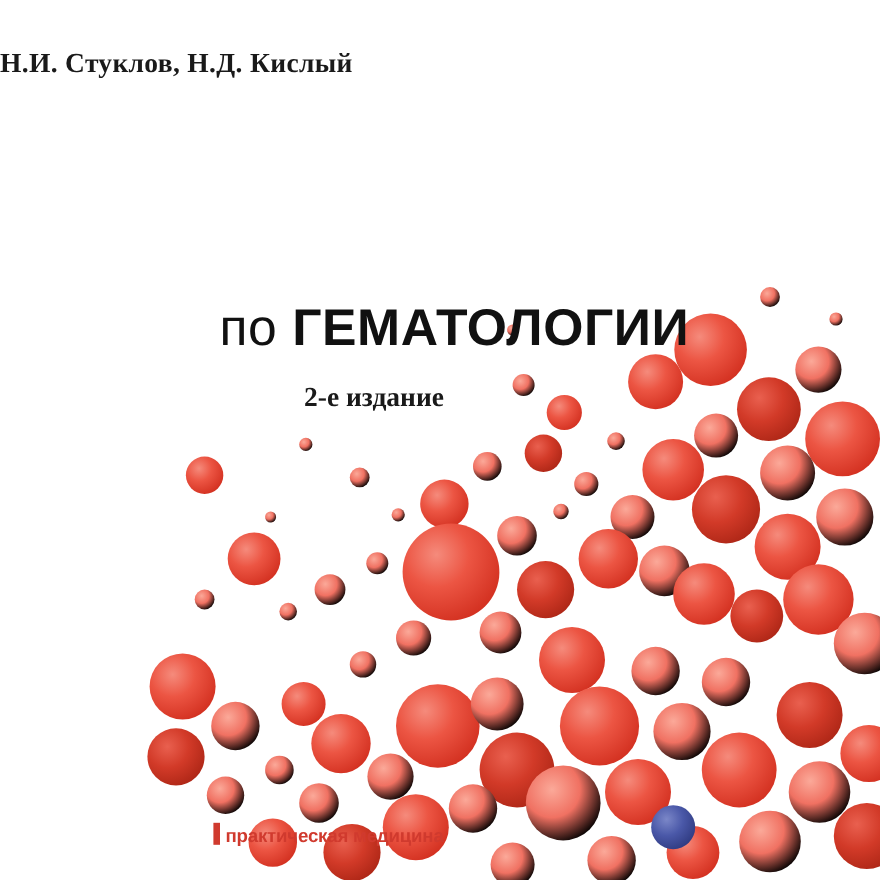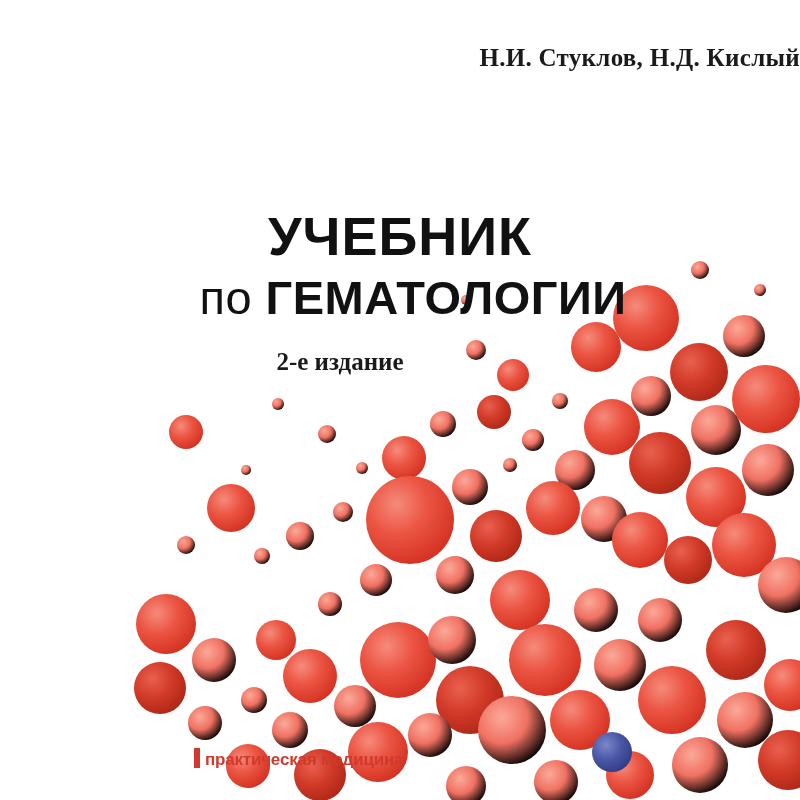--- a/index.html
+++ b/index.html
@@ -39,21 +39,21 @@
     top: 0;
     width: 800px;
     height: 800px;
     pointer-events: none;
   }
   .authors {
     position: absolute;
     top: 44px;
     left: 0;
     width: 800px;
-    text-align: right;
+    text-align: left;
     font-size: 25px;
     font-weight: bold;
     color: #1a1a1a;
     letter-spacing: 0.3px;
     font-family: "Liberation Serif", serif;
   }
   .title-line1 {
     position: absolute;
     top: 205px;
     left: 0;
@@ -223,21 +223,20 @@
         <circle cx="760" cy="290" r="6" fill="url(#gCellLight)"></circle>
         <circle cx="510" cy="465" r="7" fill="url(#gCellLight)"></circle>
         <circle cx="362" cy="468" r="6" fill="url(#gCellLight)"></circle>
         <circle cx="246" cy="470" r="5" fill="url(#gCellLight)"></circle>
       </g>
     </svg>
   </div>
 
   <div class="text-layer">
     <div class="authors">Н.И. Стуклов, Н.Д. Кислый</div>
-    <div class="title-line1">УЧЕБНИК</div>
     <div class="title-line2">
       <span class="light">по </span><span>ГЕМАТОЛОГИИ</span>
     </div>
     <div class="edition">2-е издание</div>
     <div class="publisher">
       <span class="bar"></span><span>практическая медицина</span>
     </div>
   </div>
 
 </div>

